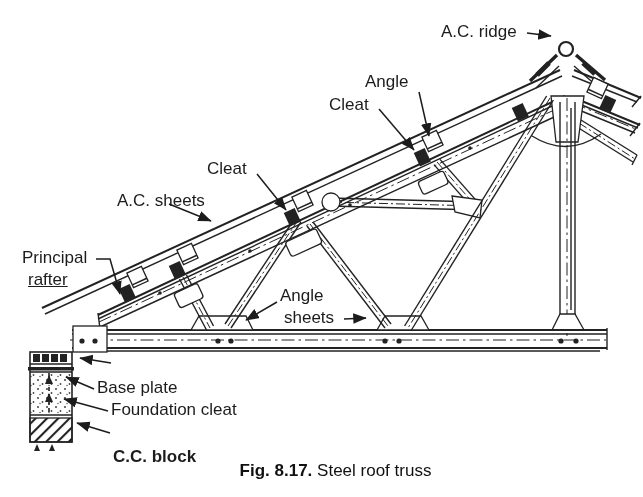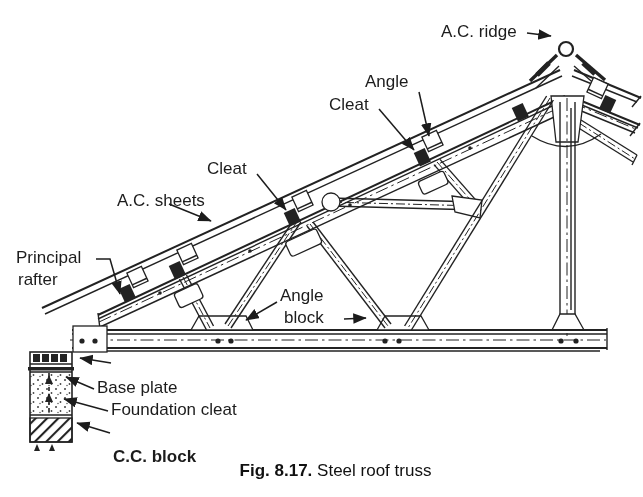--- a/index.html
+++ b/index.html
@@ -220,24 +220,24 @@
     <path class="leader" marker-end="url(#ah)" d="M108,411 L64,399"></path>
     <path class="leader" marker-end="url(#ah)" d="M110,433 L77,423"></path>
   </g>
 </svg>
 
 <div class="lbl" style="left:441px;top:23px;">A.C. ridge</div>
 <div class="lbl" style="left:365px;top:73px;">Angle</div>
 <div class="lbl" style="left:329px;top:96px;">Cleat</div>
 <div class="lbl" style="left:207px;top:160px;">Cleat</div>
 <div class="lbl" style="left:73px;top:192px;margin-left:44px;">A.C. sheets</div>
-<div class="lbl" style="left:16px;top:249px;">Principal</div>
-<div class="lbl" style="left:18px;top:271px;">rafter</div>
+<div class="lbl" style="left:22px;top:249px;">Principal</div>
+<div class="lbl" style="left:28px;top:271px;text-decoration:underline;">rafter</div>
 <div class="lbl" style="left:280px;top:287px;">Angle</div>
-<div class="lbl" style="left:284px;top:309px;">block</div>
+<div class="lbl" style="left:284px;top:309px;">sheets</div>
 <div class="lbl" style="left:97px;top:379px;text-align:center;">Base plate</div>
 <div class="lbl" style="left:111px;top:401px;">Foundation cleat</div>
 <div class="lbl" style="left:113px;top:448px;font-weight:bold;">C.C. block</div>
 
 <div class="cap">
   <span class="b">Fig. 8.17.</span><span> Steel roof truss</span>
 </div>
 
 </div>
 

